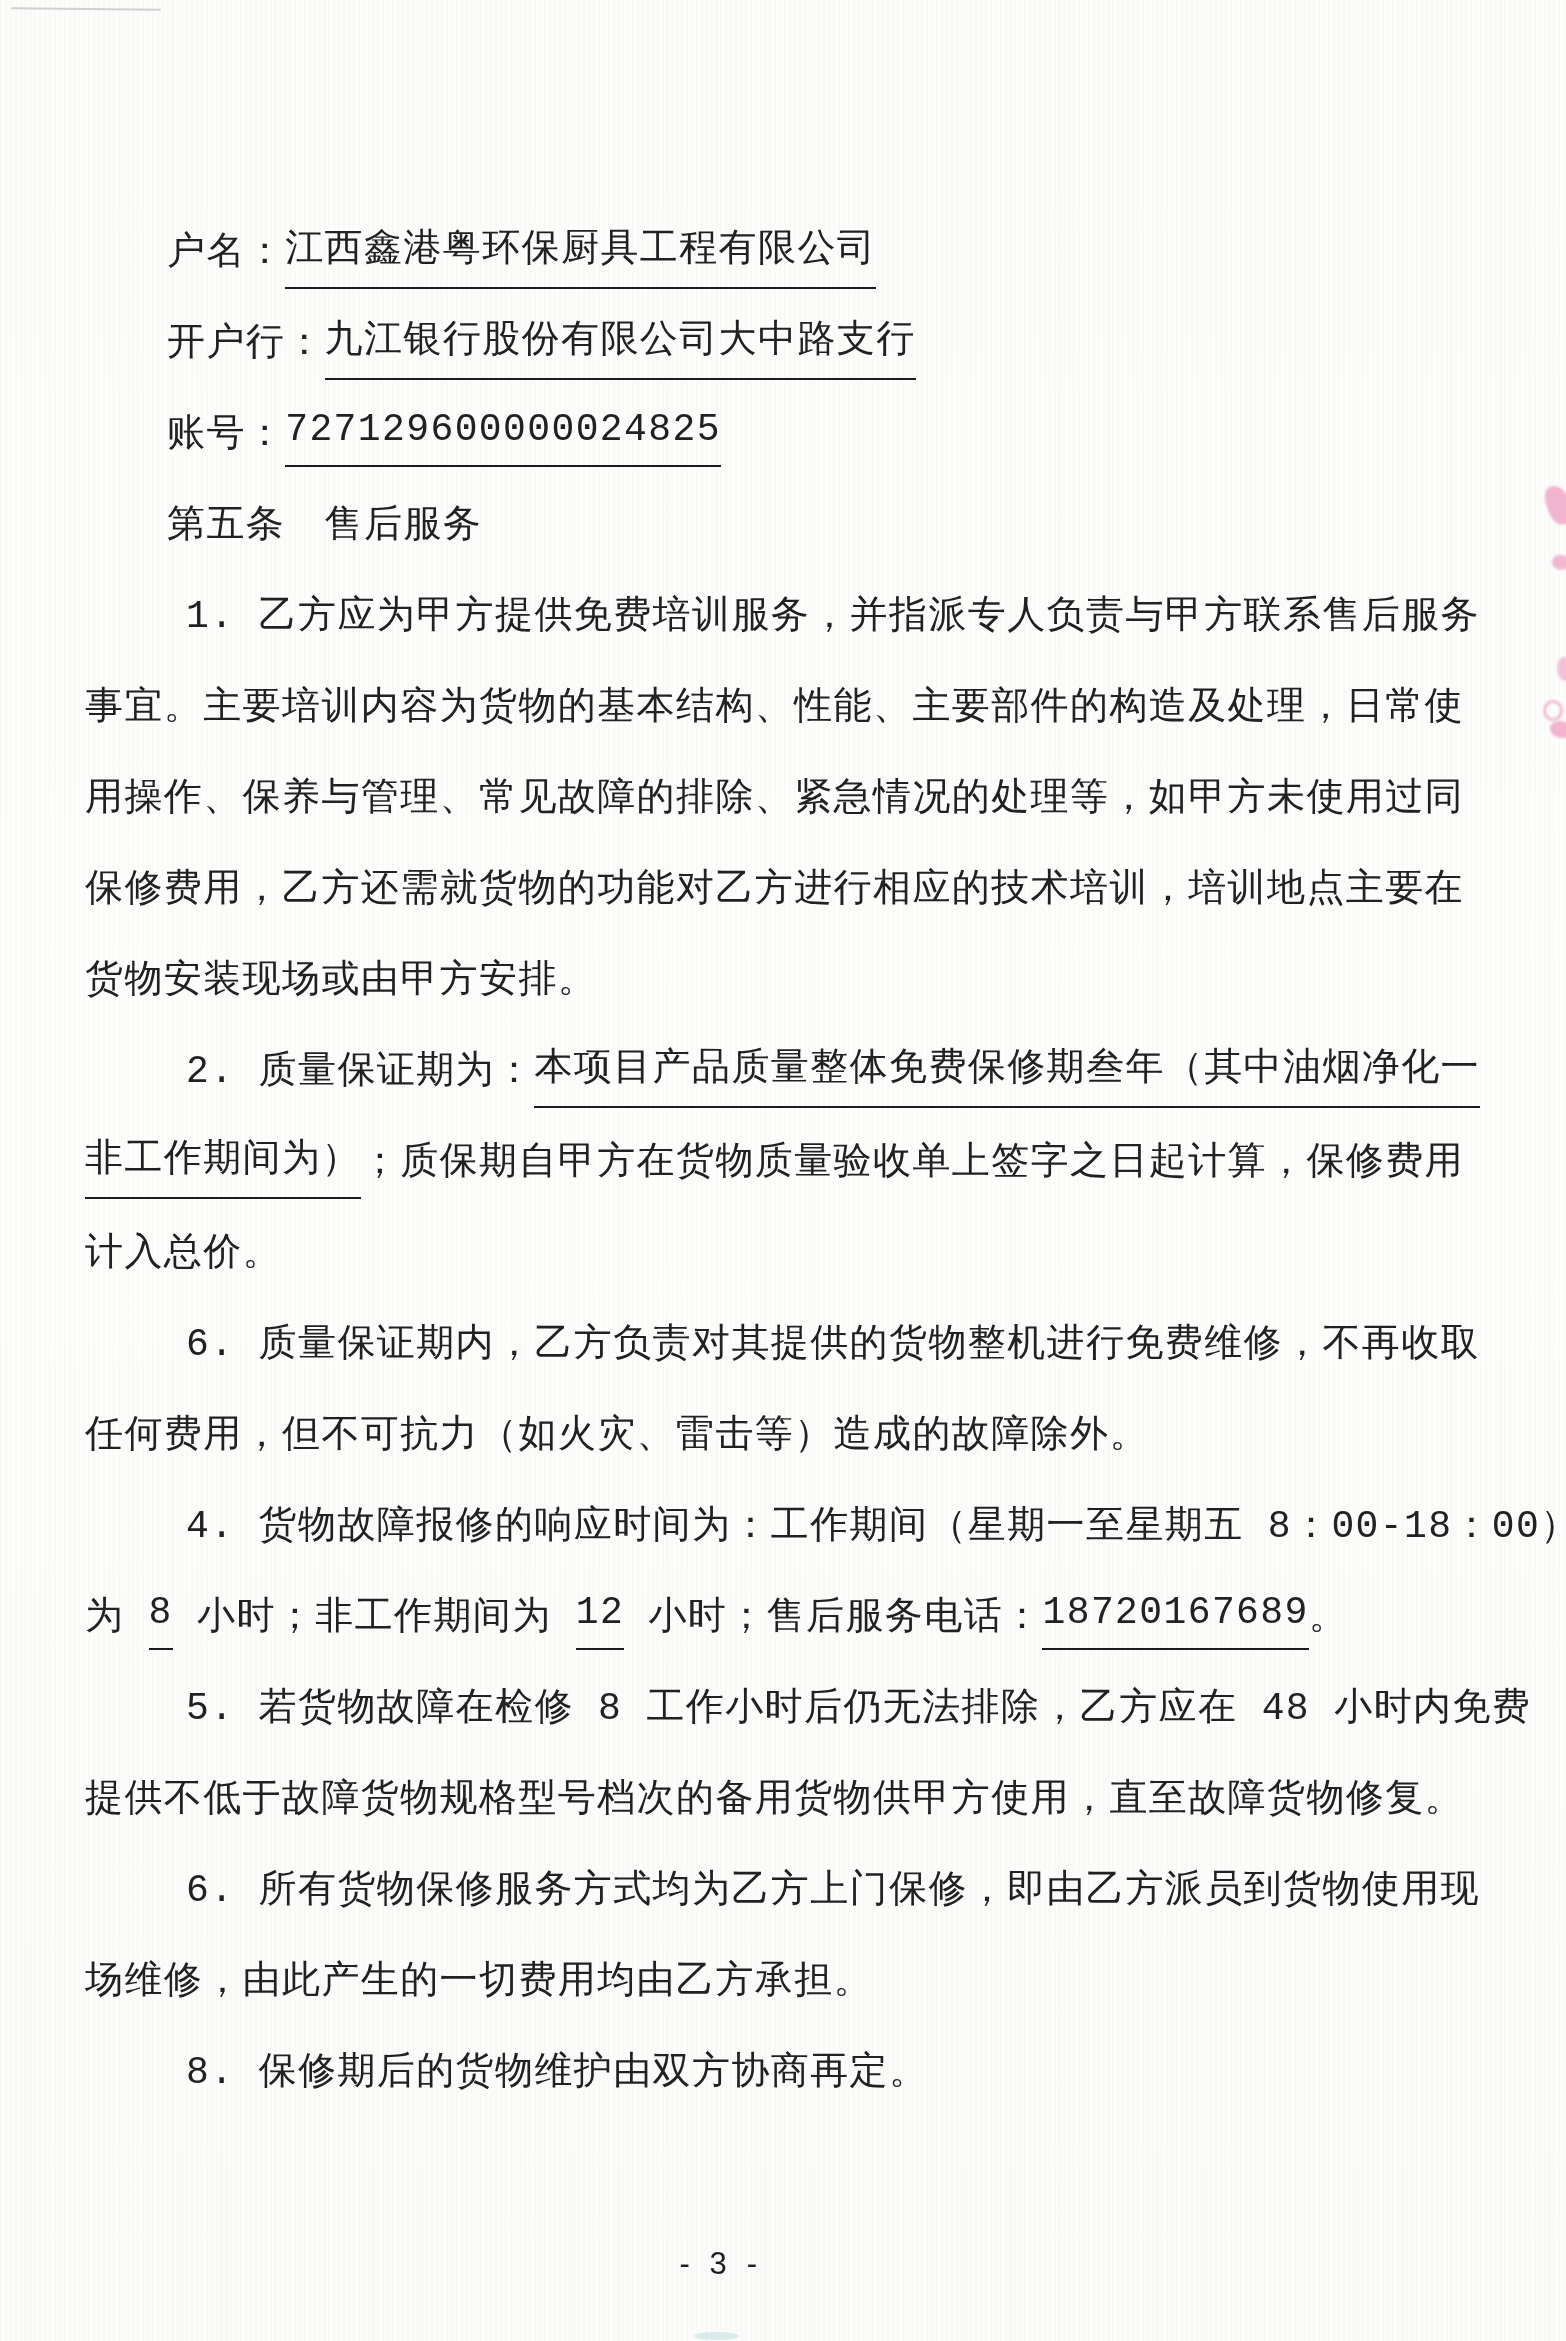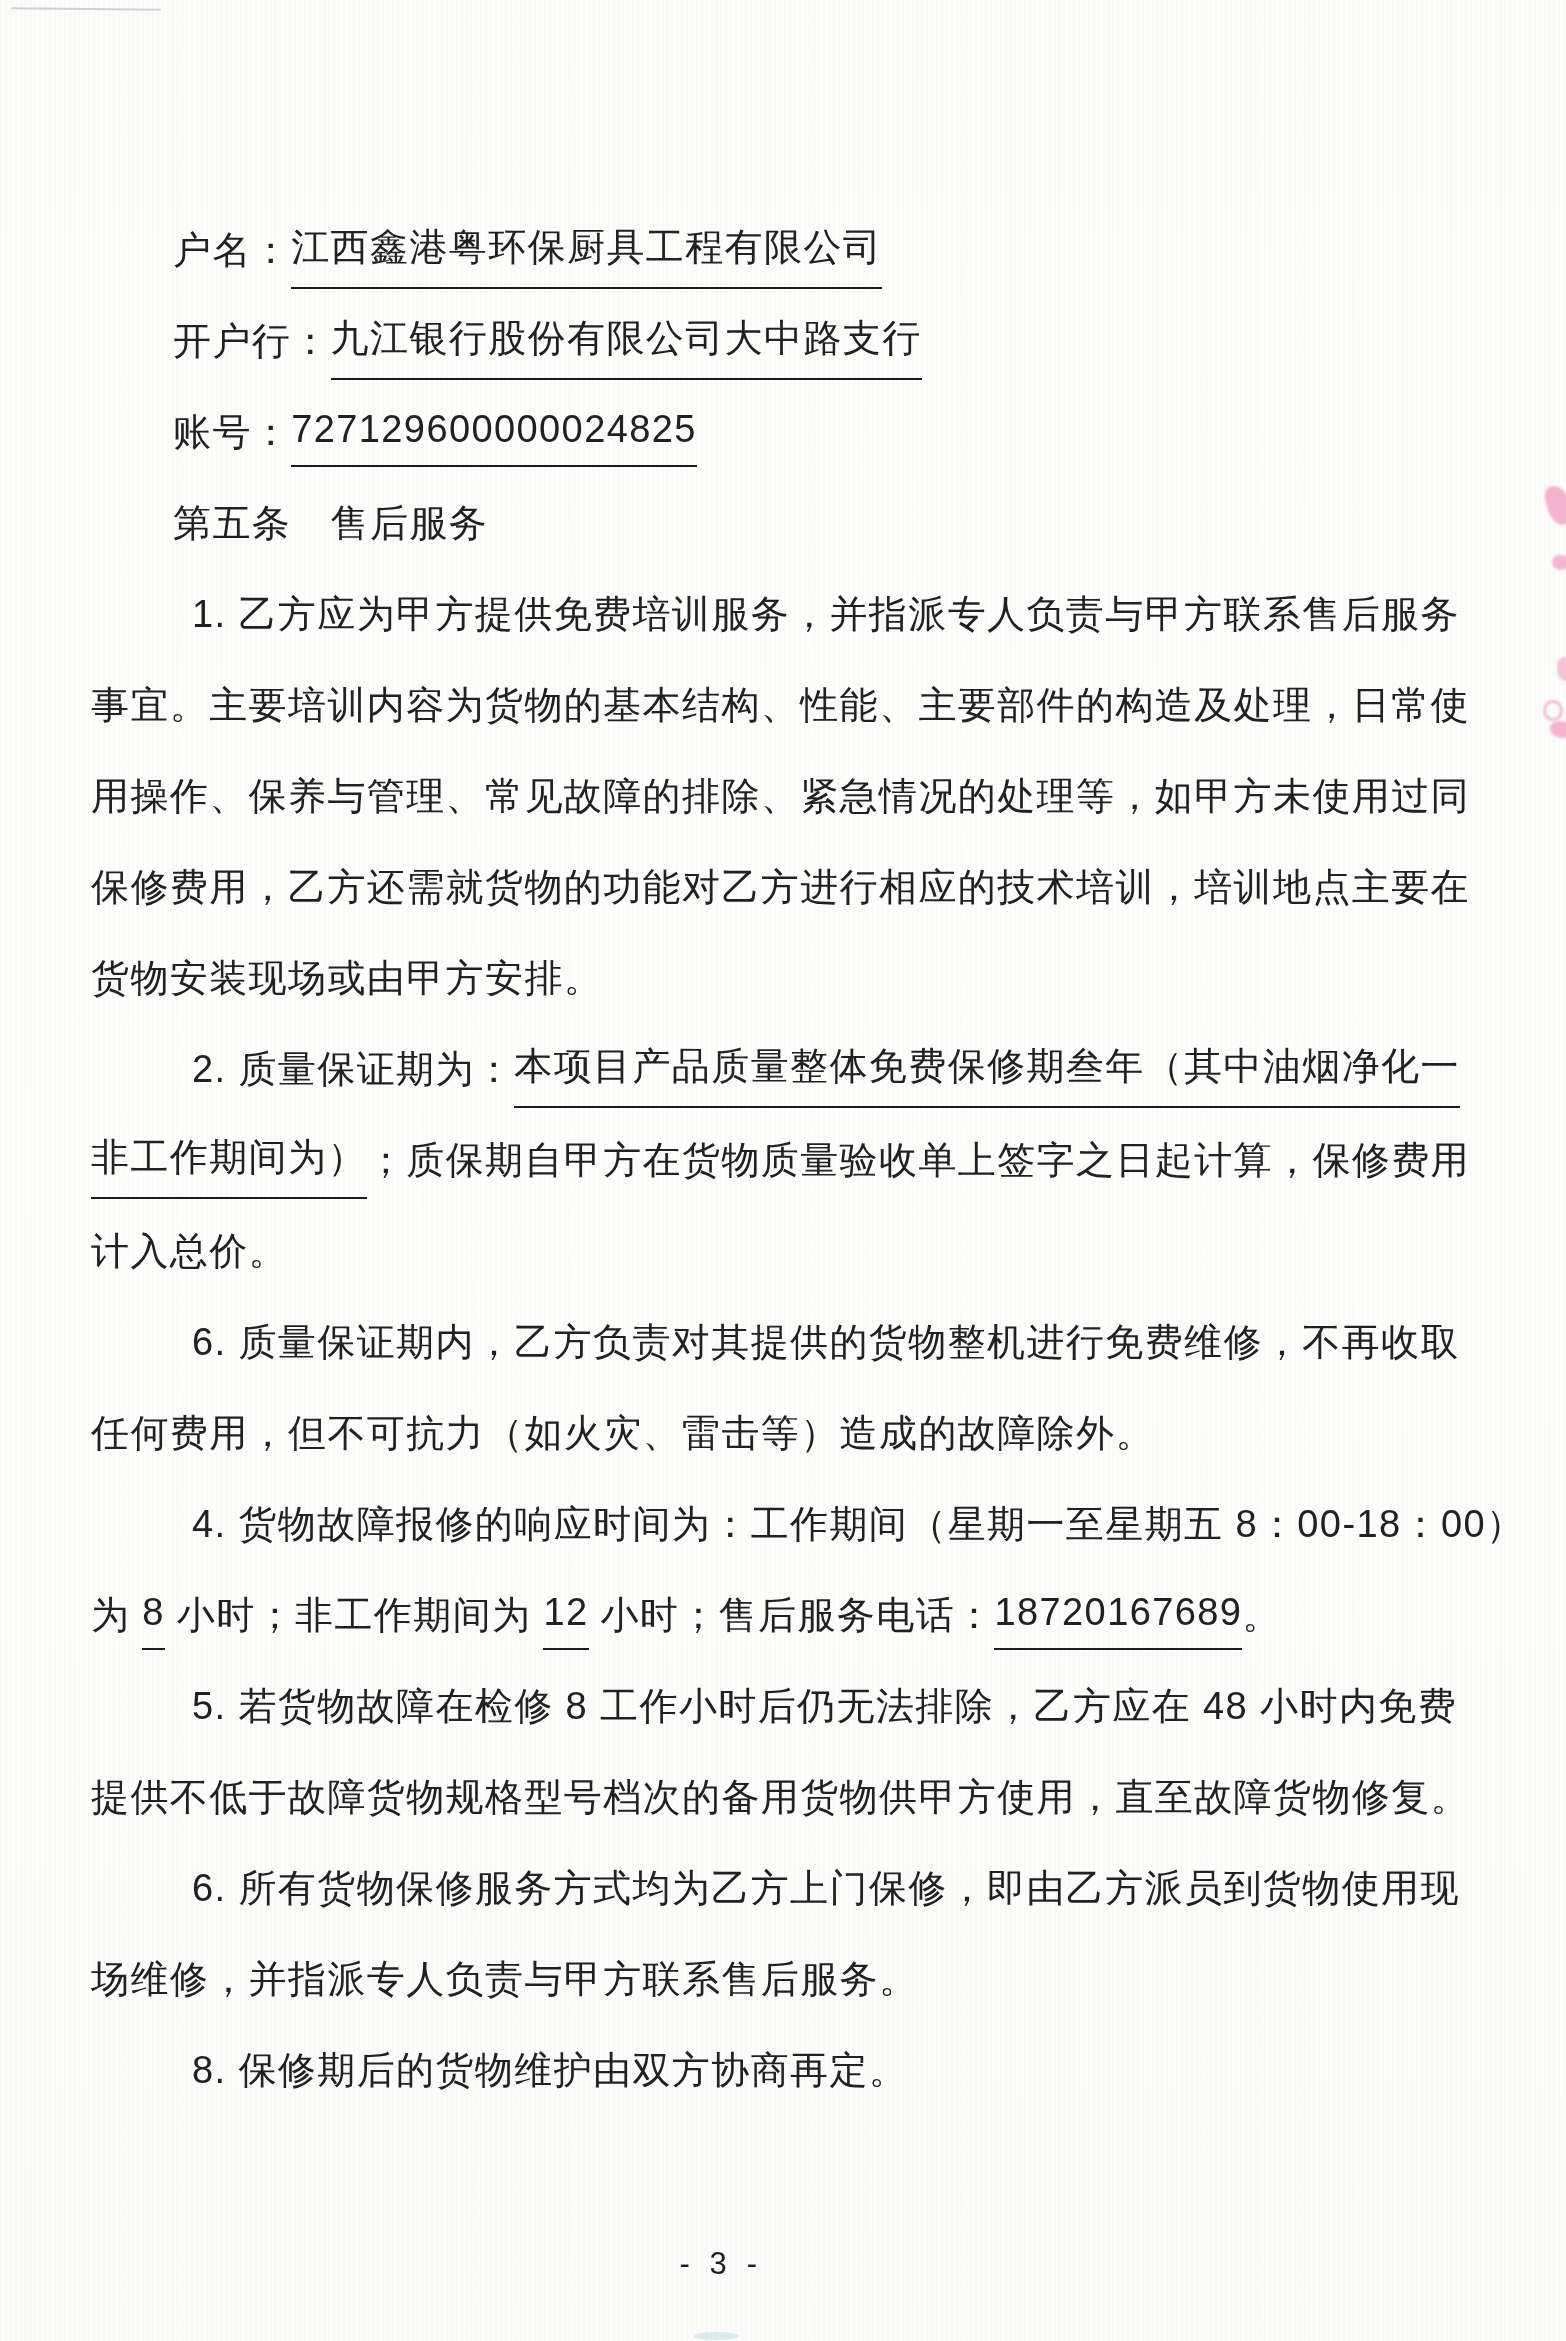--- a/index.html
+++ b/index.html
@@ -15,22 +15,23 @@
     background:
       repeating-linear-gradient(90deg, rgba(0,0,0,0.012) 0 2.1px, rgba(255,255,255,0) 2.1px 4.9px),
       linear-gradient(180deg, #fcfcfb 0%, #fdfdfc 50%, #fbfbfa 100%);
     overflow: hidden;
     font-family: "Liberation Sans", sans-serif;
     color: #212121;
   }
   .doc {
     position: absolute;
     top: 205px;
-    left: 91px;
+    left: 85px;
     right: 70px;
+    font-family: Liberation Mono, monospace;
   }
   .line {
     height: 91px;
     display: flex;
     align-items: center;
     white-space: pre;
     font-size: 38px;
     letter-spacing: 1.4px;
     color: #212121;
   }
@@ -108,21 +109,21 @@
       <div class="line para"><span>2. 质量保证期为：</span><span class="u">本项目产品质量整体免费保修期叁年（其中油烟净化一</span></div>
       <div class="line cont"><span class="u">非工作期间为）</span><span>；质保期自甲方在货物质量验收单上签字之日起计算，保修费用</span></div>
       <div class="line cont"><span>计入总价。</span></div>
       <div class="line para"><span>6. 质量保证期内，乙方负责对其提供的货物整机进行免费维修，不再收取</span></div>
       <div class="line cont"><span>任何费用，但不可抗力（如火灾、雷击等）造成的故障除外。</span></div>
       <div class="line para"><span>4. 货物故障报修的响应时间为：工作期间（星期一至星期五 8：00-18：00）</span></div>
       <div class="line cont"><span>为 </span><span class="u">8</span><span> 小时；非工作期间为 </span><span class="u">12</span><span> 小时；售后服务电话：</span><span class="u">18720167689</span><span>。</span></div>
       <div class="line para"><span>5. 若货物故障在检修 8 工作小时后仍无法排除，乙方应在 48 小时内免费</span></div>
       <div class="line cont"><span>提供不低于故障货物规格型号档次的备用货物供甲方使用，直至故障货物修复。</span></div>
       <div class="line para"><span>6. 所有货物保修服务方式均为乙方上门保修，即由乙方派员到货物使用现</span></div>
-      <div class="line cont"><span>场维修，并指派专人负责与甲方联系售后服务。</span></div>
+      <div class="line cont"><span>场维修，由此产生的一切费用均由乙方承担。</span></div>
       <div class="line para"><span>8. 保修期后的货物维护由双方协商再定。</span></div>
     </div>
 
   <div class="page-number">- 3 -</div>
 
   <div class="bleed bleed-1"></div>
   <div class="bleed bleed-2"></div>
   <div class="bleed bleed-3"></div>
   <div class="bleed bleed-4"></div>
   <div class="bleed bleed-5"></div>

